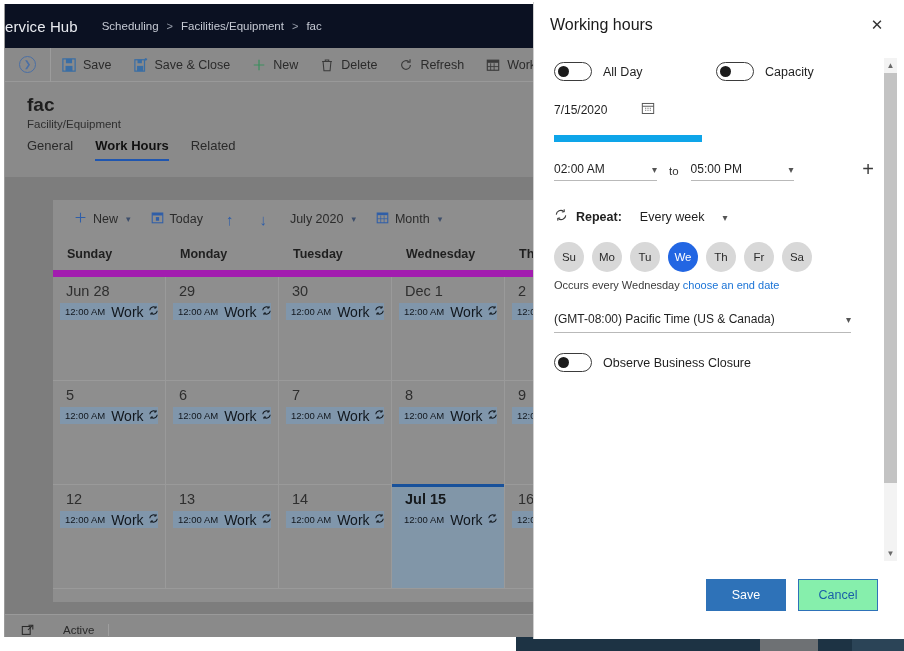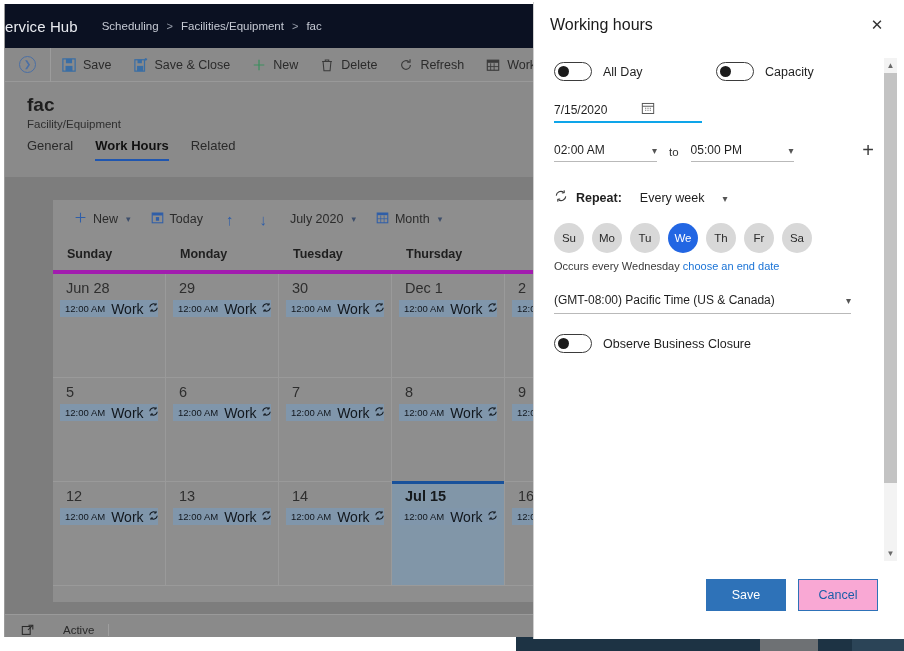--- a/index.html
+++ b/index.html
@@ -71,21 +71,21 @@
   
   .cal{
     position:absolute; left:48px; top:196px; right:0; bottom:42px;
     background:#8e8e8e;
   }
   .cal-toolbar{ height:38px; display:flex; align-items:center; padding-left:12px; gap:2px;}
   .cal-btn{ display:flex; align-items:center; gap:6px; font-size:12.5px; color:#2b2b2b; padding:4px 9px; }
   .chev{ font-size:9px; color:#3d4e6b; margin-left:2px; }
   .arrow{ color:#2f5ea8; font-size:15px; padding:0 12px; }
 
-  .cal-head{ display:flex; border-bottom:4px solid #a21caf; background:#8e8e8e;}
+  .cal-head{ display:flex; border-bottom:7px solid #a21caf; background:#8e8e8e;}
   .cal-head div{ width:113px; font-size:12.5px; font-weight:bold; color:#1f1f1f; padding:9px 0 9px 14px; }
 
   .cal-row{ display:flex; height:104px; border-bottom:1px solid #9a9a9a; }
   .cal-cell{ width:113px; border-right:1px solid #9a9a9a; padding:6px 0 0 0; position:relative;}
   .cal-cell .dnum{ font-size:14.5px; color:#2e2e2e; padding-left:13px; }
   .cal-cell.today { background:#8196a8; }
   .cal-cell.today .dnum{ font-weight:bold; color:#15191c; }
   .cal-cell.today:before{
     content:""; position:absolute; left:0; right:0; top:-1px; height:3px; background:#18519b;
   }
@@ -129,21 +129,21 @@
 
   .row-toggles{ display:flex; align-items:center; margin-top:6px; }
   .tg-wrap{ display:flex; align-items:center; gap:11px; }
   .tg{
     width:38px;height:19px;border-radius:10px;border:1.3px solid #3b3b3b;
     background:#fff; position:relative;
   }
   .tg:after{ content:""; position:absolute; left:3px; top:3px; width:11px;height:11px;border-radius:50%;background:#1b1b1b;}
   .tg-label{ font-size:12.5px; color:#1f1f1f; }
 
-  .field-date{ margin-top:20px; width:148px; border-bottom:2px solid #0ea5e9; padding-bottom:2px;
+  .field-date{ margin-top:20px; width:148px; border-bottom:7px solid #0ea5e9; padding-bottom:16px;
                display:flex; align-items:center; }
   .field-date .fv{ font-size:12px; color:#1f1f1f; }
   .cal-ico{ margin-left:34px; }
 
   .row-times{ margin-top:17px; display:flex; align-items:flex-end; }
   .timebox{ width:103px; border-bottom:1px solid #b9b9b9; padding-bottom:4px; display:flex; align-items:center;}
   .timebox .fv{ font-size:12px; color:#1f1f1f; }
   .timebox .chev2{ margin-left:auto; color:#555; font-size:10px; }
   .to-lbl{ font-size:11.5px; color:#333; margin:0 12px 4px 12px; }
   .plus-btn{ margin-left:auto; font-size:20px; color:#3b3b3b; line-height:1; margin-bottom:2px;}
@@ -180,21 +180,21 @@
   .sbar .thumb{ position:absolute; left:0; top:15px; width:13px; height:410px; background:#c3c3c3;}
   .sbar .arr.bot{ position:absolute; bottom:0; left:0; width:13px; }
 
   
   .panel-foot{
     position:absolute; left:0; right:0; bottom:0; height:72px;
     display:flex; align-items:center; justify-content:flex-end; gap:12px; padding:0 26px 16px 0;
   }
   .btn{ height:32px; min-width:80px; font-size:12.5px; display:flex;align-items:center;justify-content:center;}
   .btn-pri{ background:#2e72b8; color:#fff; }
-  .btn-sec{ background:#f9a8d4; color:#1a5fa8; border:1.3px solid #2e72b8; }
+  .btn-sec{ background:#86efac; color:#1a5fa8; border:1.3px solid #2e72b8; }
 </style>
 </head>
 <body>
 
 <div id="root">
 
   <div id="app">
 
     <div class="topbar">
       <div class="brand">ervice Hub</div>
@@ -328,20 +328,21 @@
           </span>
           <span>Month</span>
           <span class="chev">▾</span>
         </div>
       </div>
 
       <div class="cal-head">
         <div>Sunday</div>
         <div>Monday</div>
         <div>Tuesday</div>
+        <div>Wednesday</div>
         <div>Thursday</div>
       </div>
 
       <div id="cal-weeks">
           <div class="cal-row">
             <div class="cal-cell">
               <div class="dnum">Jun 28</div>
               <div class="evt">
                 <span class="etime">12:00 AM</span>
                 <span class="ename">Work</span>

